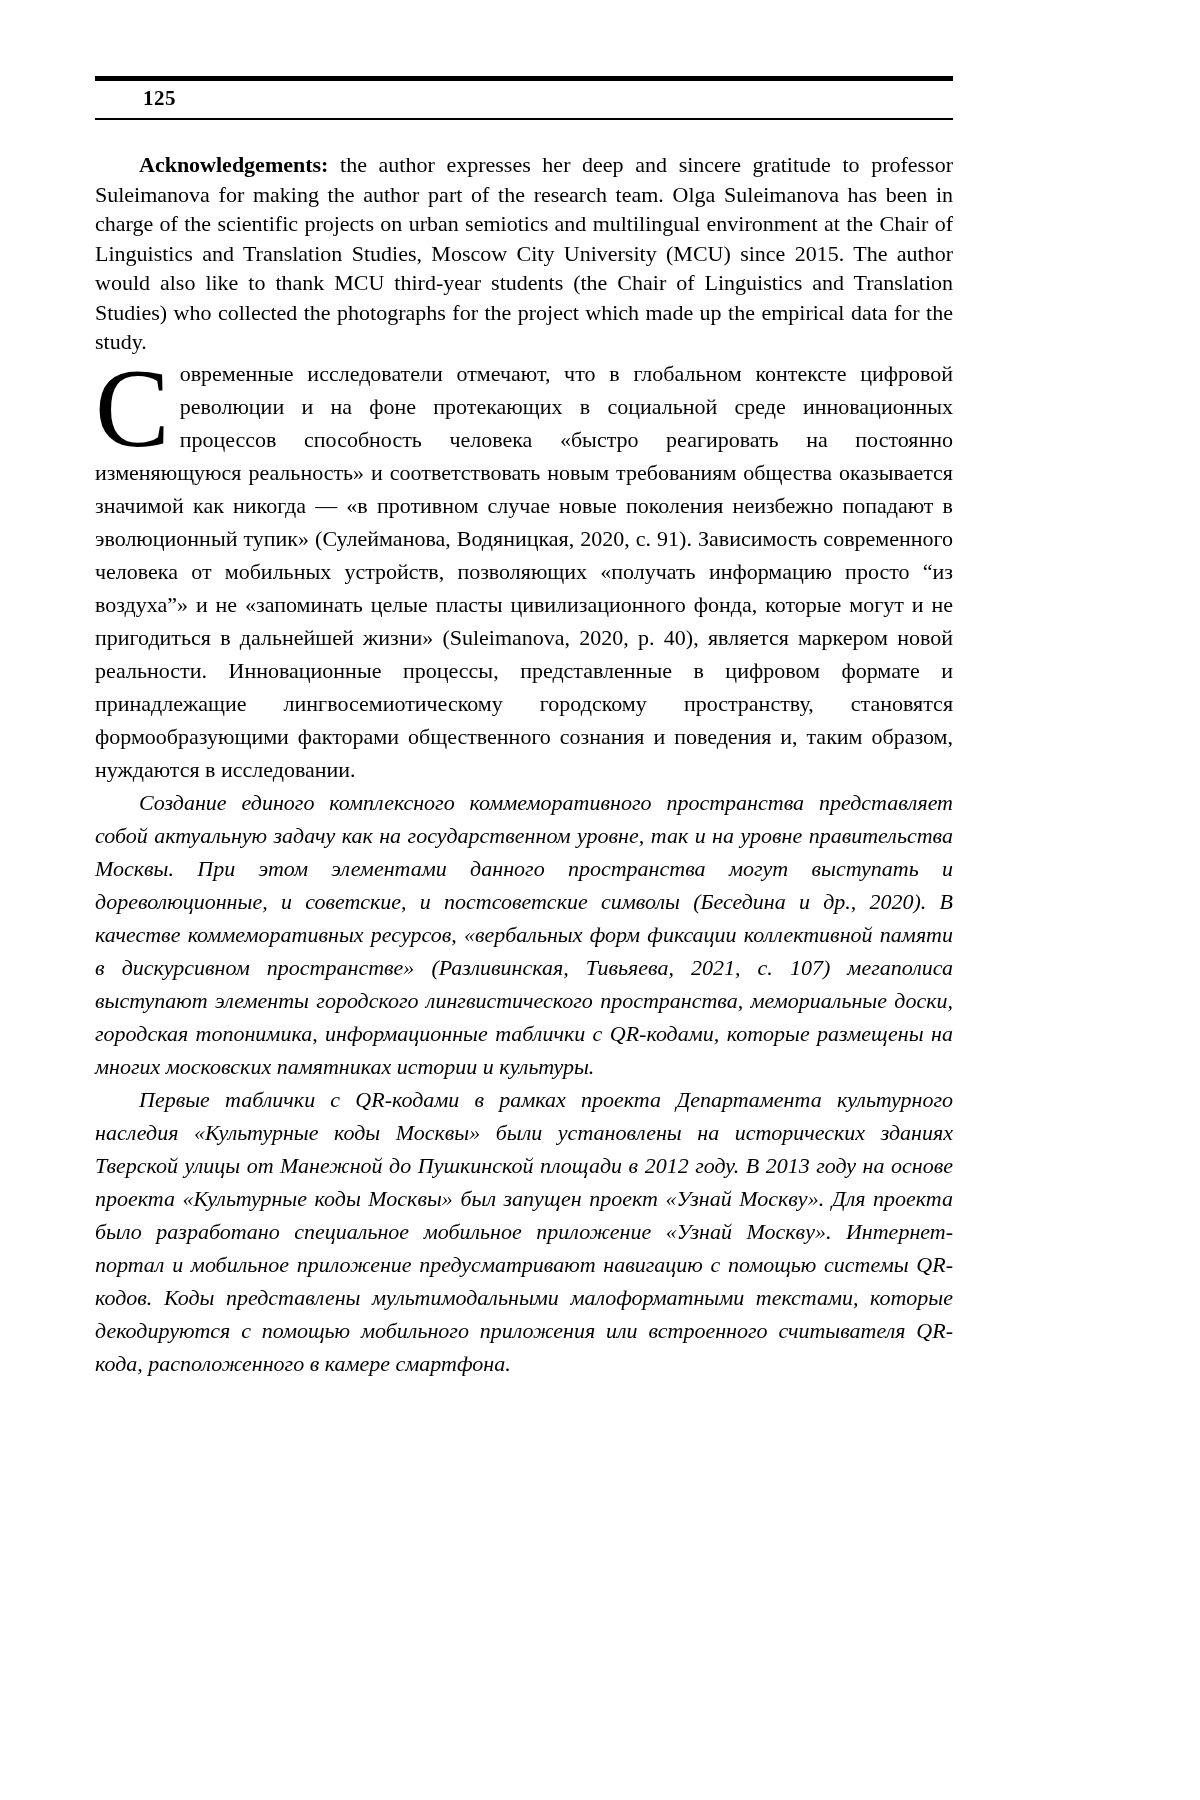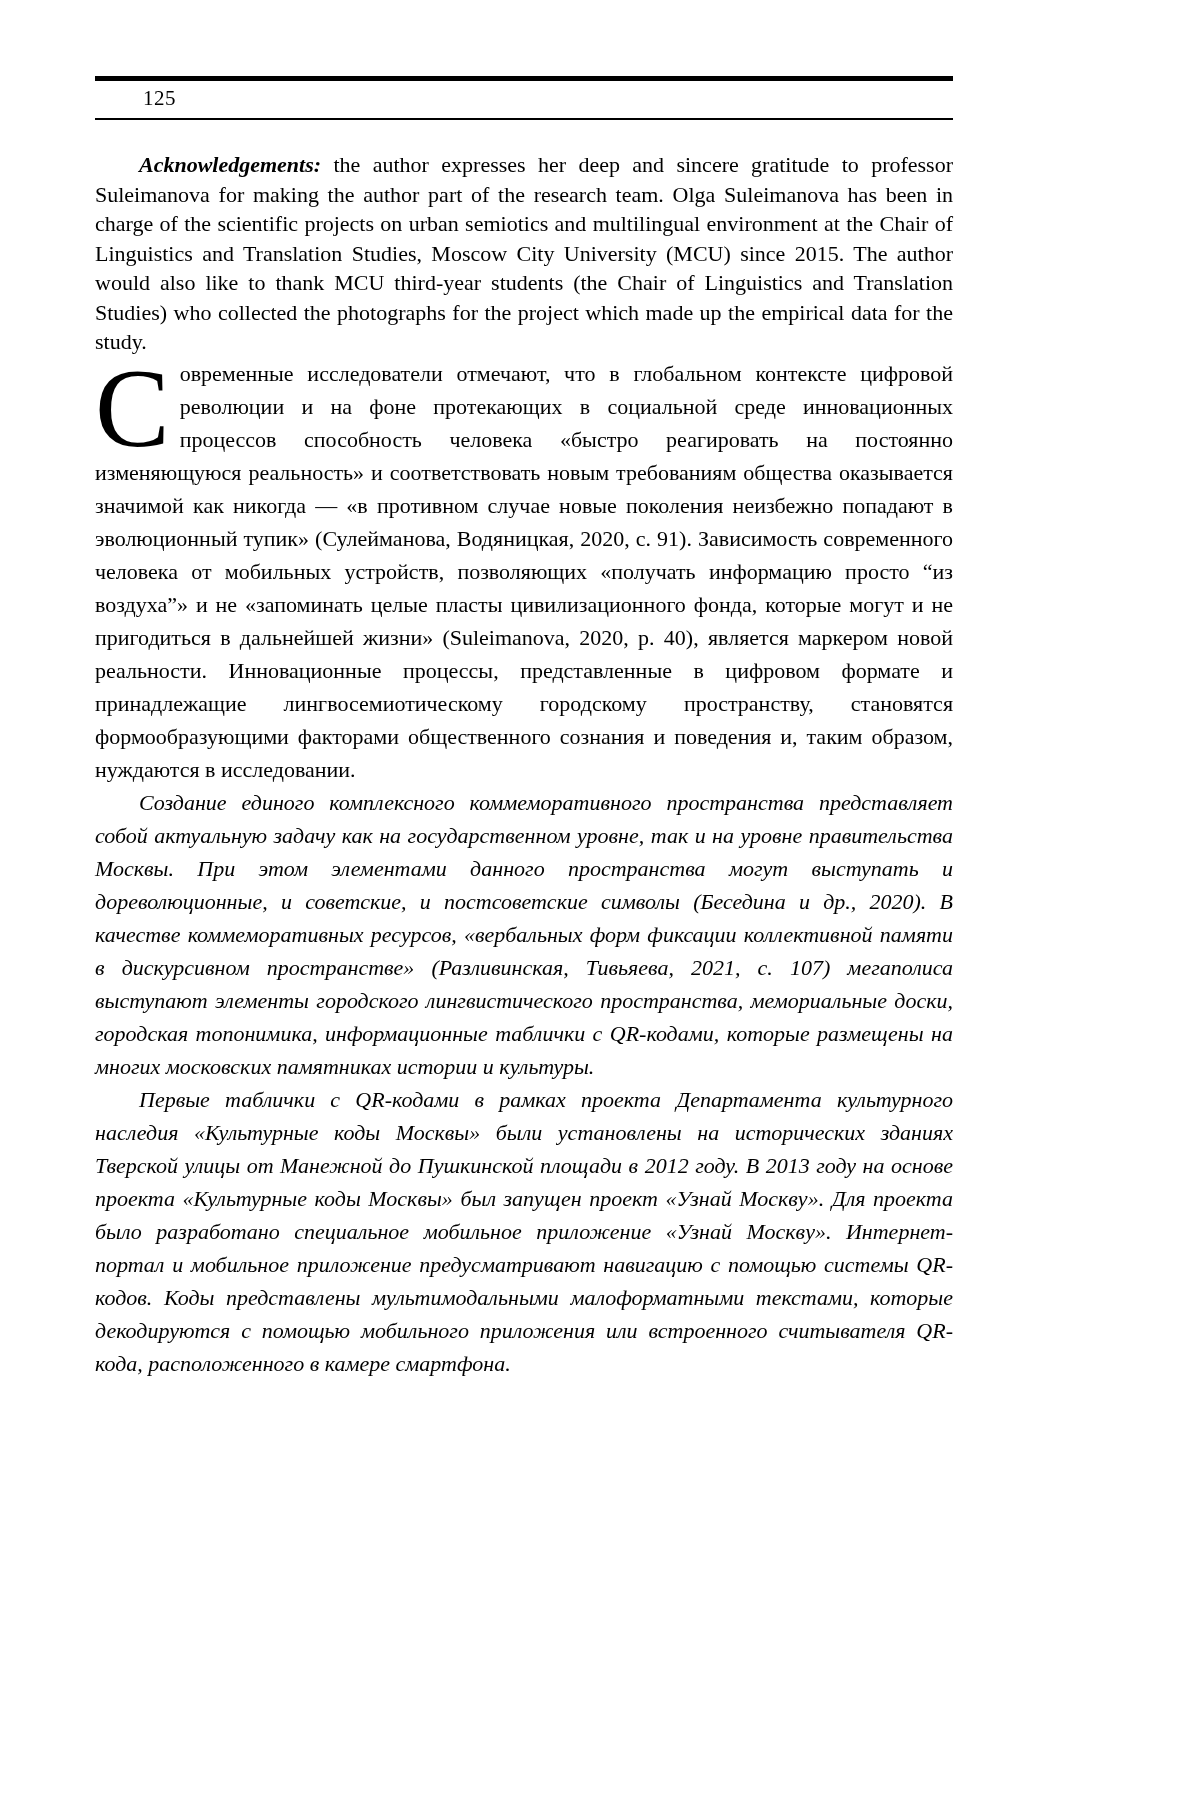--- a/index.html
+++ b/index.html
@@ -37,35 +37,34 @@
     padding: 5px 2px 7px 48px;
   }
   .running-head {
     font-weight: bold;
     font-variant: small-caps;
     letter-spacing: 3.5px;
     font-size: 19px;
     white-space: nowrap;
   }
   .page-number {
-    font-weight: normal;
+    font-weight: bold;
     font-size: 21px;
     letter-spacing: 0.5px;
   }
   
   .ack {
     margin: 30px 0 0 0;
     font-size: 22px;
     line-height: 29.5px;
     text-align: justify;
     text-indent: 44px;
   }
   .ack-label {
     font-weight: bold;
-    font-style: italic;
   }
   .section-heading {
     margin: 28px 0 20px 0;
     font-weight: bold;
     font-size: 24px;
     letter-spacing: 5px;
   }
   .para {
     margin: 0;
     font-size: 22px;

